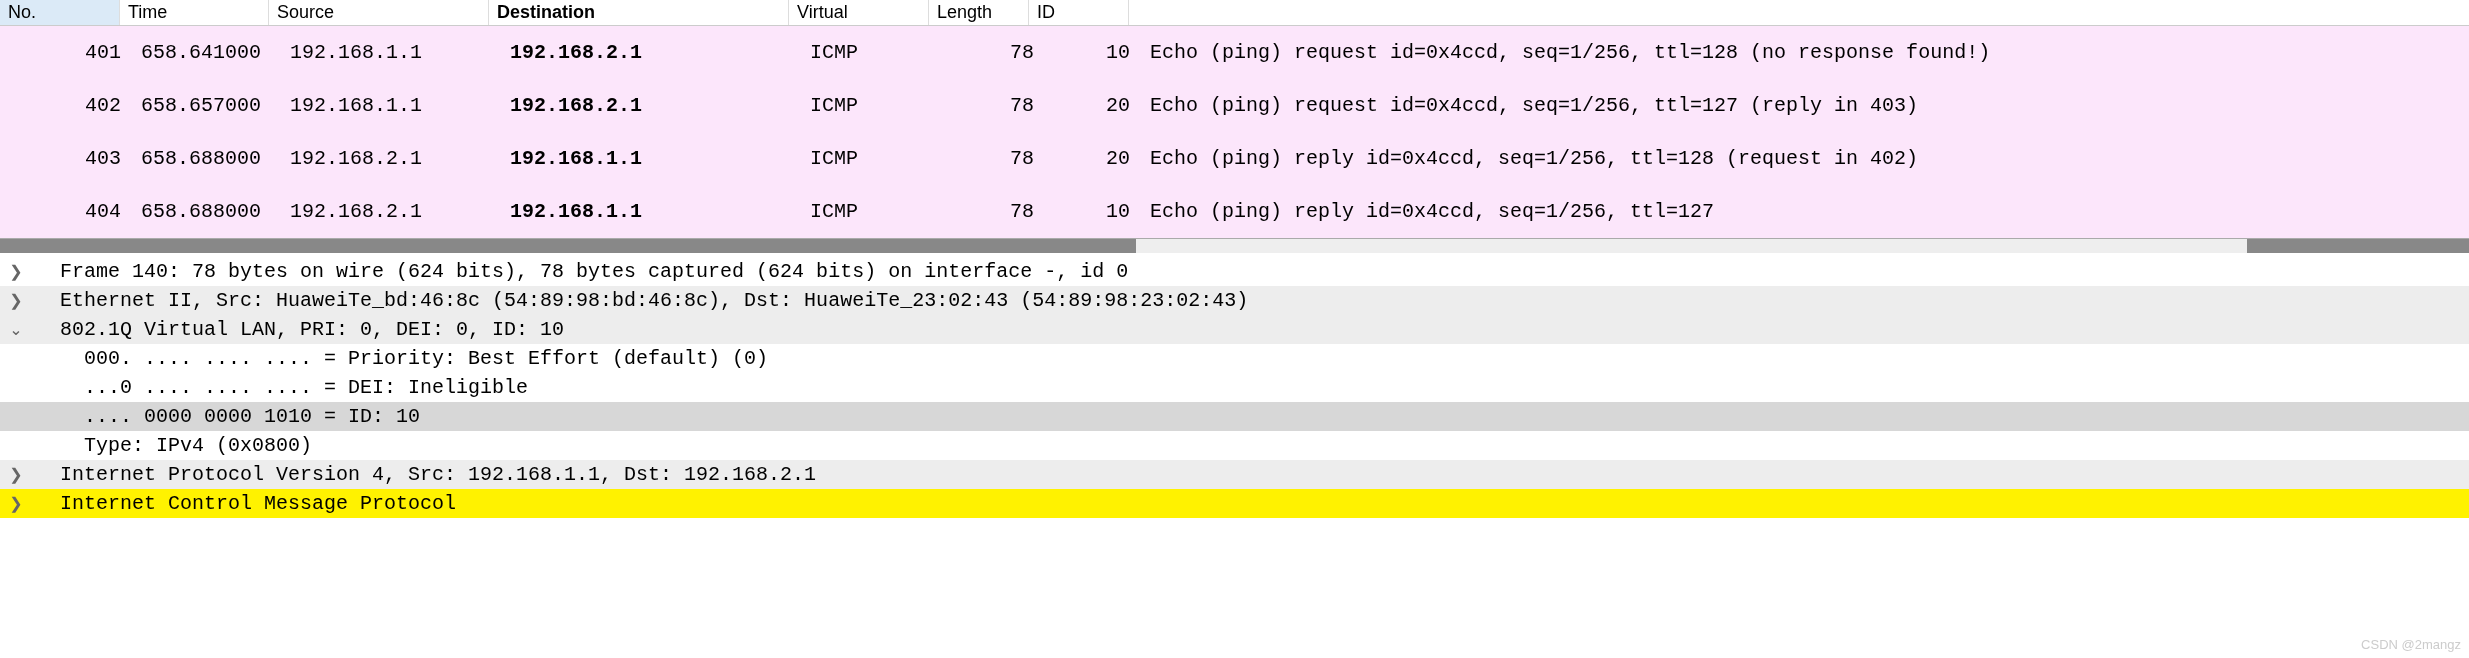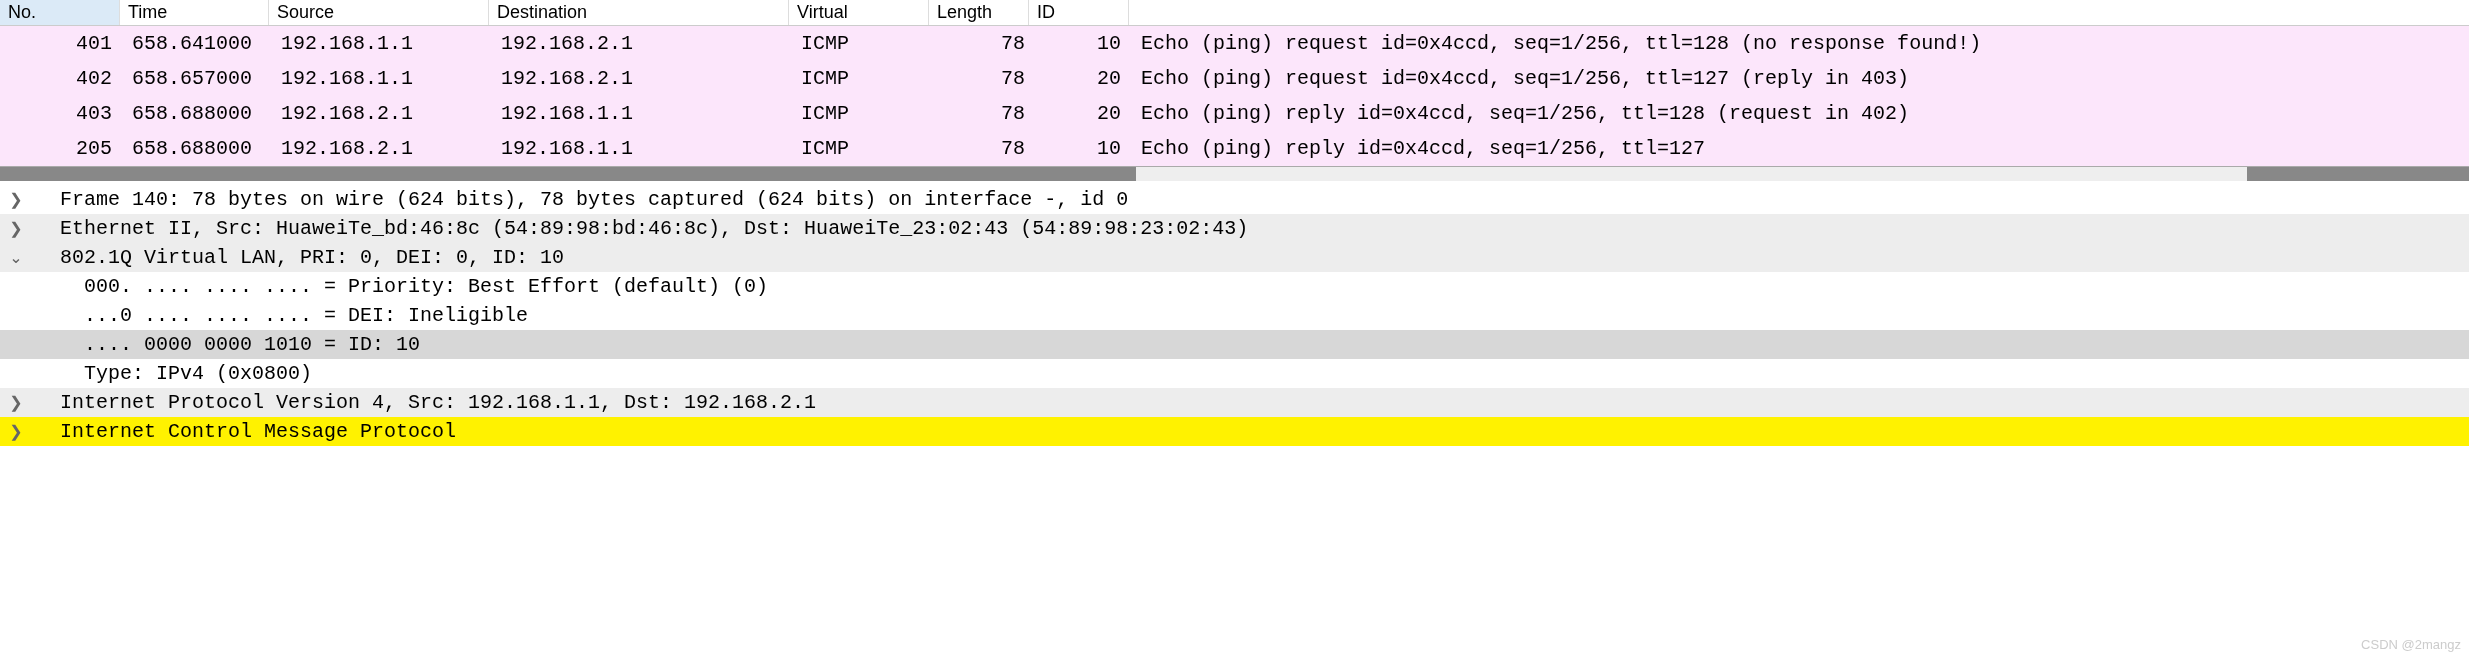--- a/index.html
+++ b/index.html
@@ -23,31 +23,31 @@
     }
     .packet-header .col {
       padding: 2px 8px;
       border-right: 1px solid #ddd;
       text-align: left;
     }
     .col-no { width: 120px; background: #dbeaf7; }
     .packet-header .col-no { background: #dbeaf7; }
     .col-time { width: 149px; }
     .col-source { width: 220px; }
-    .col-dest { width: 300px; }
+    .col-dest { width: 300px; font-weight: bold; }
     .col-proto { width: 140px; }
     .col-length { width: 100px; text-align: right; }
     .col-id { width: 100px; text-align: right; }
     .col-info { flex: 1; padding-left: 12px; }
     .packet-row {
       display: flex;
       background: #fce6fb;
       font-family: 'Courier New', Consolas, monospace;
       font-size: 20px;
-      padding: 4px;
+      padding: 13px;
     }
     .packet-row .col {
       padding: 2px 8px;
     }
     .packet-row .col-no {
       text-align: right;
       padding-right: 12px;
       background: #fce6fb;
       position: relative;
     }
@@ -142,21 +142,21 @@
     <div class="col col-no">403</div>
     <div class="col col-time">658.688000</div>
     <div class="col col-source">192.168.2.1</div>
     <div class="col col-dest">192.168.1.1</div>
     <div class="col col-proto">ICMP</div>
     <div class="col col-length">78</div>
     <div class="col col-id">20</div>
     <div class="col col-info">Echo (ping) reply    id=0x4ccd, seq=1/256, ttl=128 (request in 402)</div>
   </div>
   <div class="packet-row">
-    <div class="col col-no">205</div>
+    <div class="col col-no">404</div>
     <div class="col col-time">658.688000</div>
     <div class="col col-source">192.168.2.1</div>
     <div class="col col-dest">192.168.1.1</div>
     <div class="col col-proto">ICMP</div>
     <div class="col col-length">78</div>
     <div class="col col-id">10</div>
     <div class="col col-info">Echo (ping) reply    id=0x4ccd, seq=1/256, ttl=127</div>
   </div>
 </div>
 

